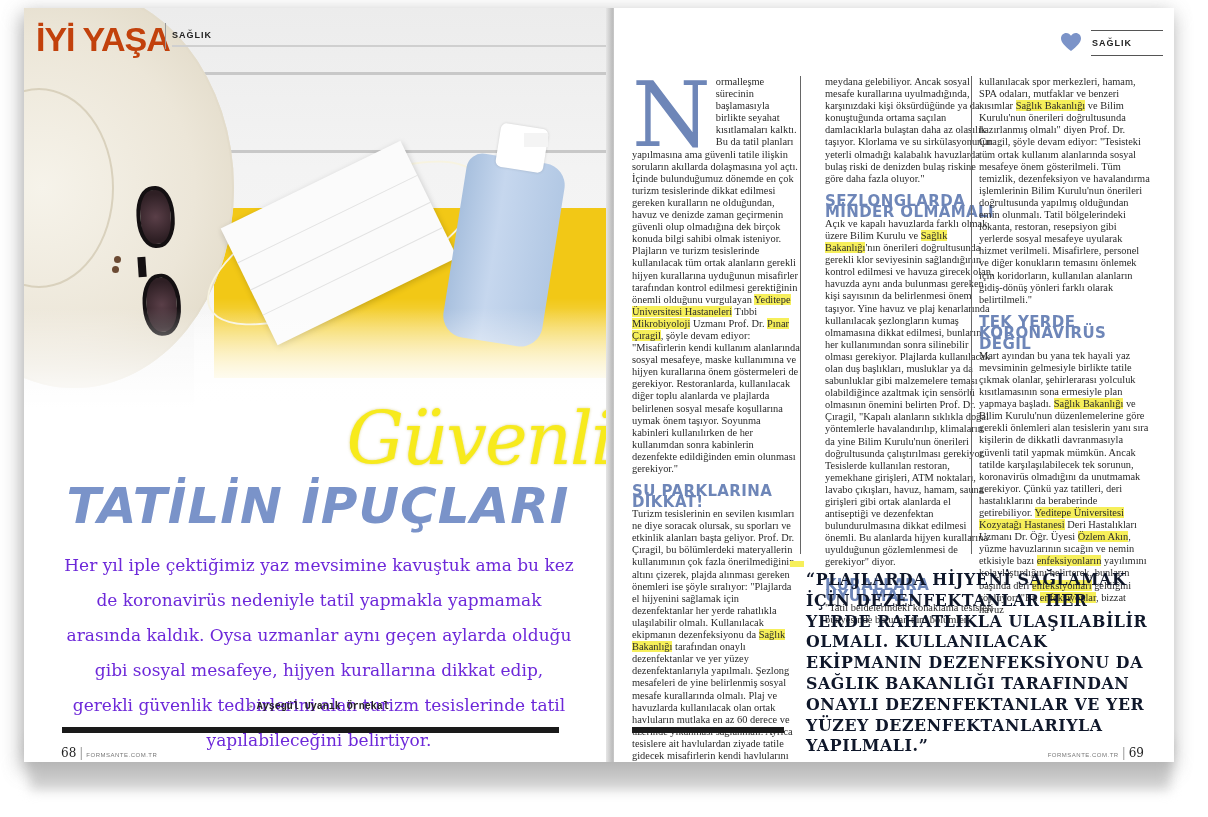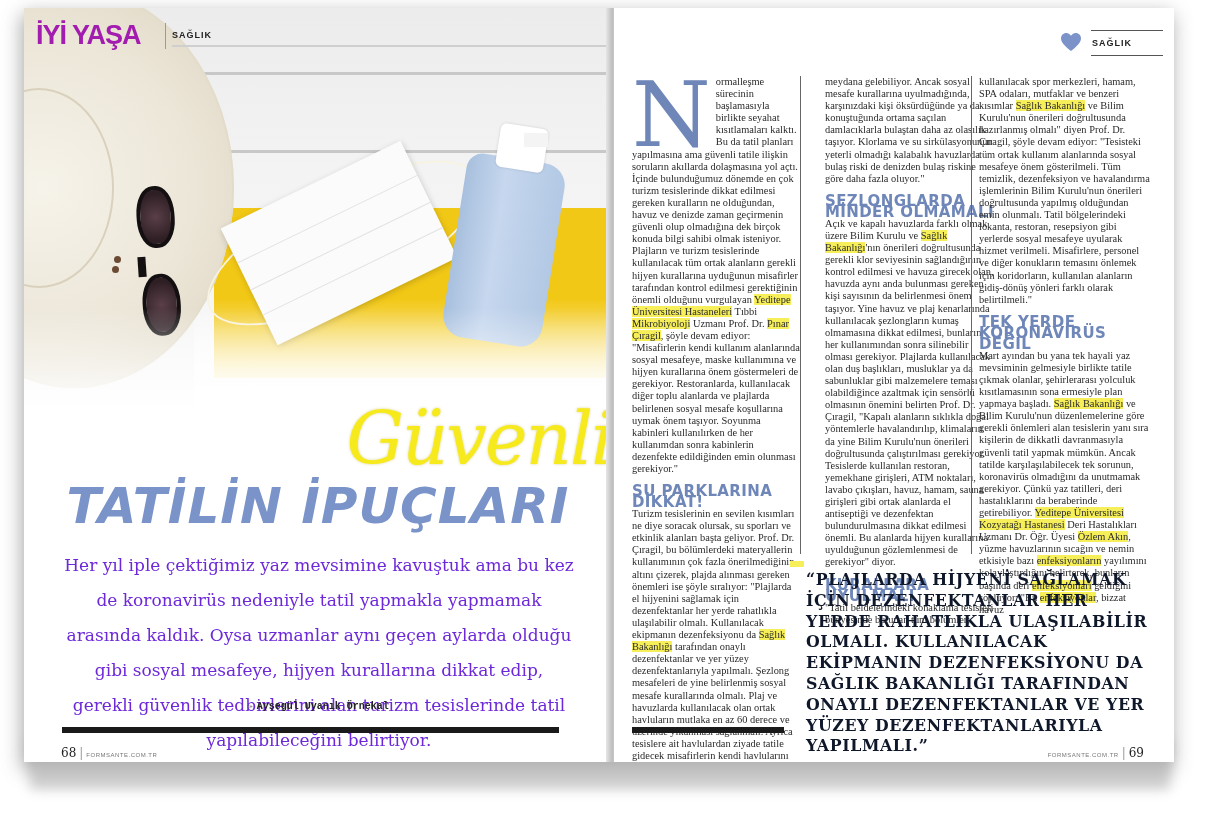--- a/index.html
+++ b/index.html
@@ -76,22 +76,22 @@
     box-shadow: 0 0 3px rgba(0,0,0,0.15);
   }
   .pump { position: absolute; left: 500px; top: 125px; width: 24px; height: 14px; background: #f4f4f4; }
   .photo-fade {
     position: absolute; left: 0; top: 300px; width: 588px; height: 100px;
     background: linear-gradient(rgba(255,255,255,0), #ffffff);
   }
 
   .section-brand {
     position: absolute; left: 12px; top: 14px;
-    font-family: "Liberation Sans", sans-serif; font-weight: bold; font-size: 27px;
-    color: #a21caf; letter-spacing: -1px; line-height: 1;
+    font-family: "Liberation Sans", sans-serif; font-weight: bold; font-size: 34px;
+    color: #c2410c; letter-spacing: -1px; line-height: 1;
   }
   .section-divider-l { position: absolute; left: 141px; top: 15px; width: 1px; height: 26px; background: #9a9a9a; }
   .section-label-l {
     position: absolute; left: 148px; top: 22px;
     font-family: "Liberation Sans", sans-serif; font-weight: bold; font-size: 9px;
     letter-spacing: 1px; color: #222;
   }
   .section-rule-l { position: absolute; left: 148px; top: 37px; width: 440px; height: 2px; background: #cfcfcf; }
 
   .headline-script {

